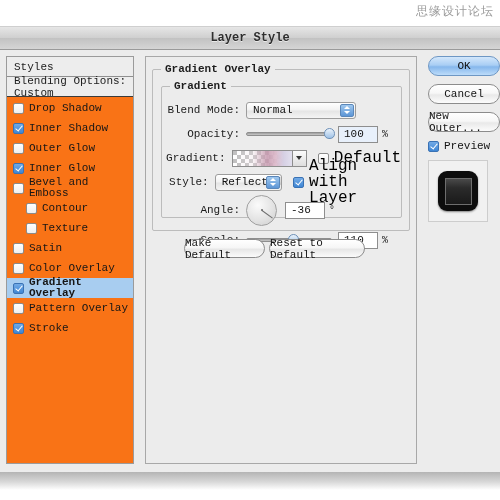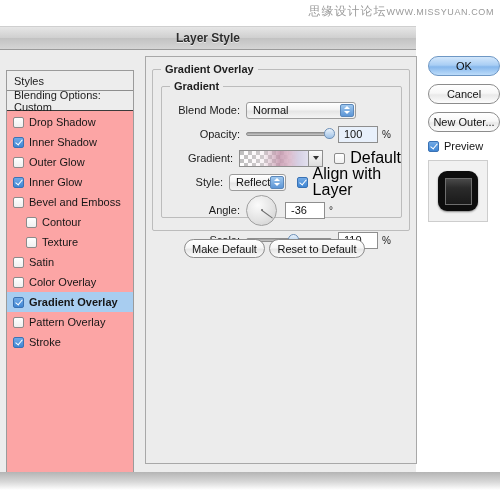--- a/index.html
+++ b/index.html
@@ -17,24 +17,25 @@
     display: flex; align-items: baseline; gap: 0;
     color: #9a9a9a;
     user-select: none;
   }
   .wm-cn { font-size: 12px; letter-spacing: 1px; }
   .wm-url { font-size: 9px; letter-spacing: 0.6px; }
 
   
   .window {
     position: absolute; left: 0; top: 26px;
-    width: 416px; height: 446px;
+    width: 500px; height: 446px;
     background: #ebebeb;
     border-top: 1px solid #cfcfcf;
     box-sizing: border-box;
+    font-family: Liberation Mono, monospace;
   }
   .titlebar {
     height: 22px;
     background: linear-gradient(to bottom, #e6e6e6 0%, #cfcfcf 50%, #c2c2c2 51%, #d5d5d5 100%);
     border-bottom: 1px solid #9a9a9a;
     display: flex; align-items: center; justify-content: center;
   }
   .titlebar .title {
     font-size: 12px; font-weight: bold; color: #2e2e2e;
     text-shadow: 0 1px 0 rgba(255,255,255,.6);
@@ -45,23 +46,23 @@
     background: #ececec;
   }
   .win-bottom-shadow {
     position: absolute; left: 0; top: 472px;
     width: 500px; height: 18px;
     background: linear-gradient(to bottom, #b4b4b4 0%, #d8d8d8 55%, #ffffff 100%);
   }
 
   
   .styles-panel {
-    position: absolute; left: 6px; top: 20px;
+    position: absolute; left: 6px; top: 6px;
     width: 128px; height: 408px;
-    background: #fca5a5;
+    background: #f97316;
     border: 1px solid #9b9b9b;
     box-sizing: border-box;
   }
   .styles-header {
     height: 20px; padding-left: 7px;
     display: flex; align-items: center;
     font-size: 11px; color: #1c1c1c;
     background: #ededed;
     border-bottom: 1px solid #8f8f8f;
     box-sizing: border-box;
@@ -320,21 +321,20 @@
     box-sizing: border-box;
   }
 </style>
 </head>
 <body>
 
 <div id="root">
 
   <div class="watermark">
     <span class="wm-cn">思缘设计论坛</span>
-    <span class="wm-url">WWW.MISSYUAN.COM</span>
   </div>
 
   <div class="window">
 
     <div class="titlebar">
       <span class="title">Layer Style</span>
     </div>
 
     <div class="window-body">
 

